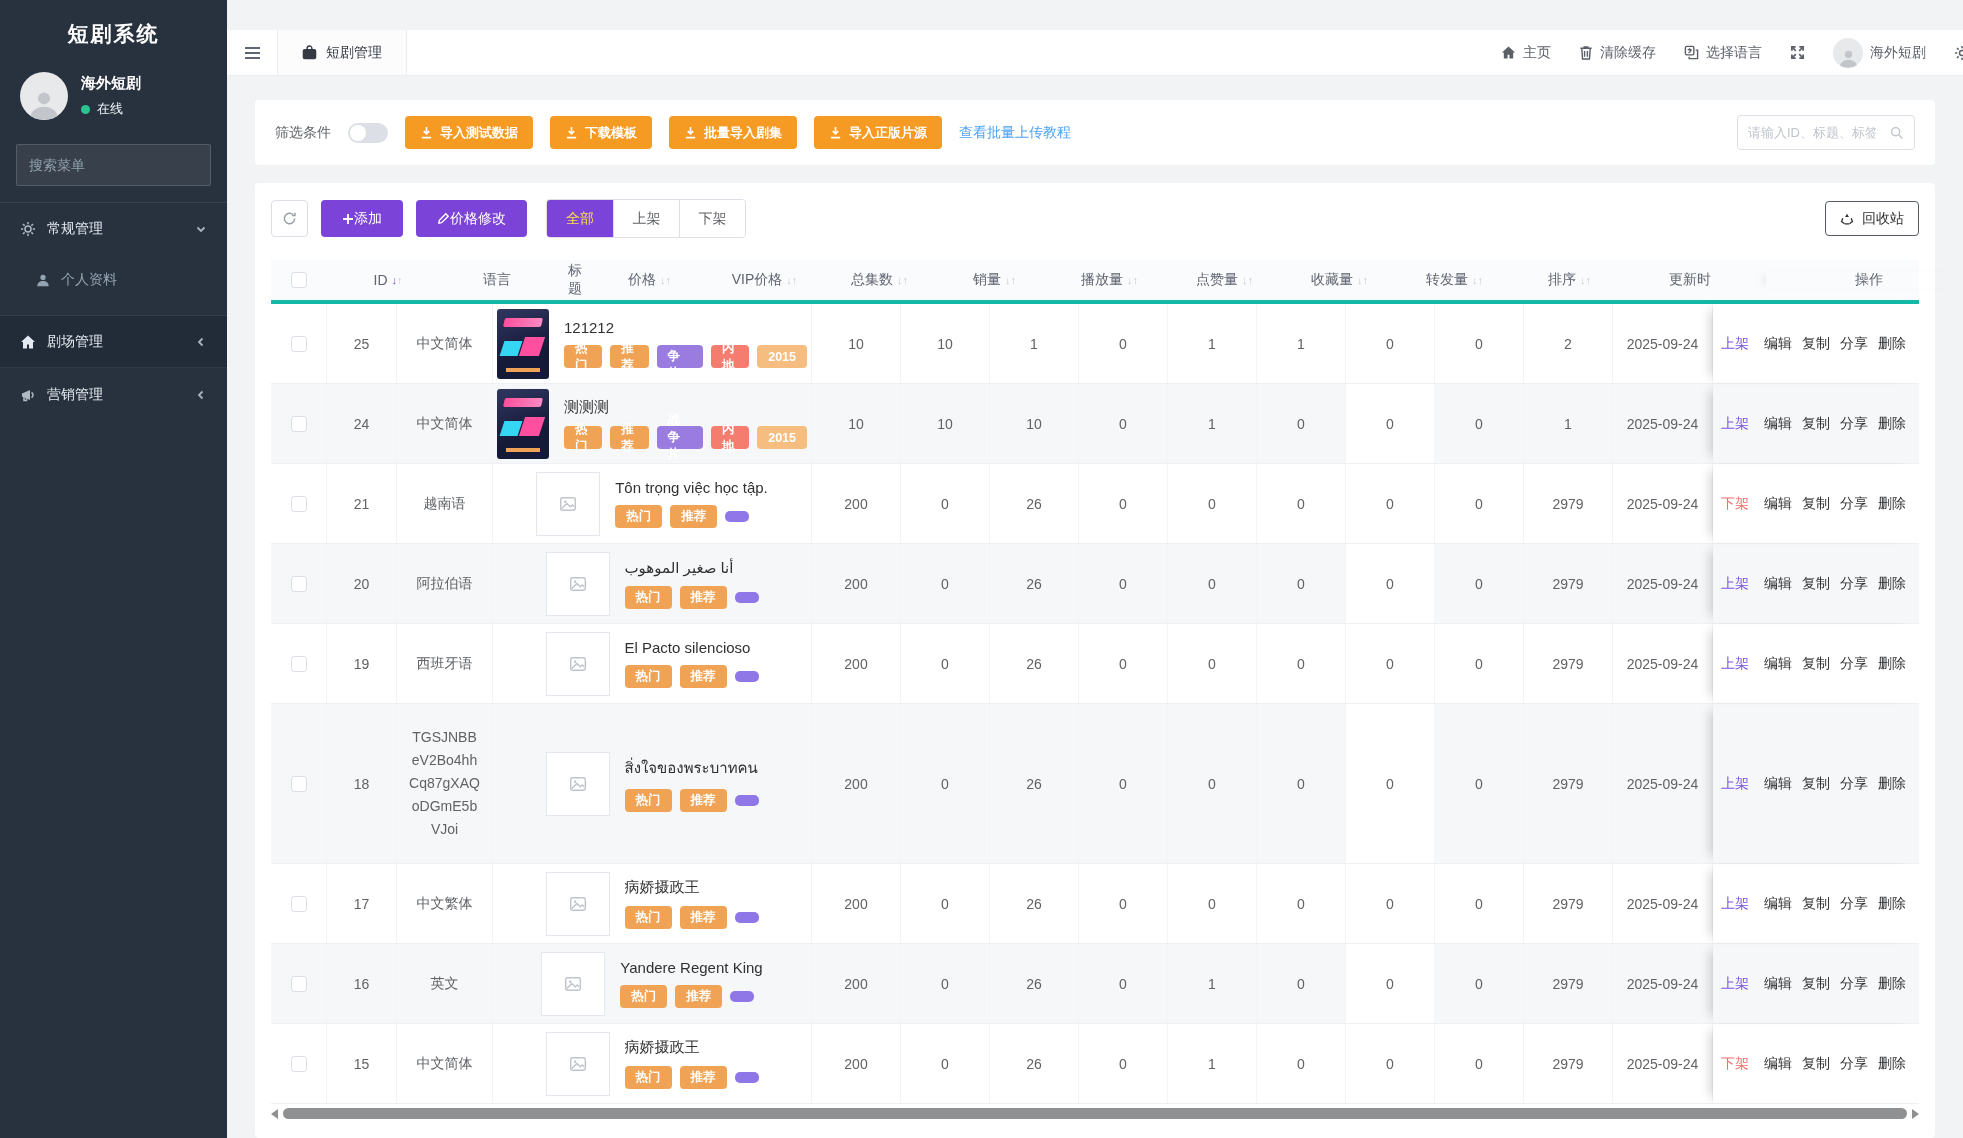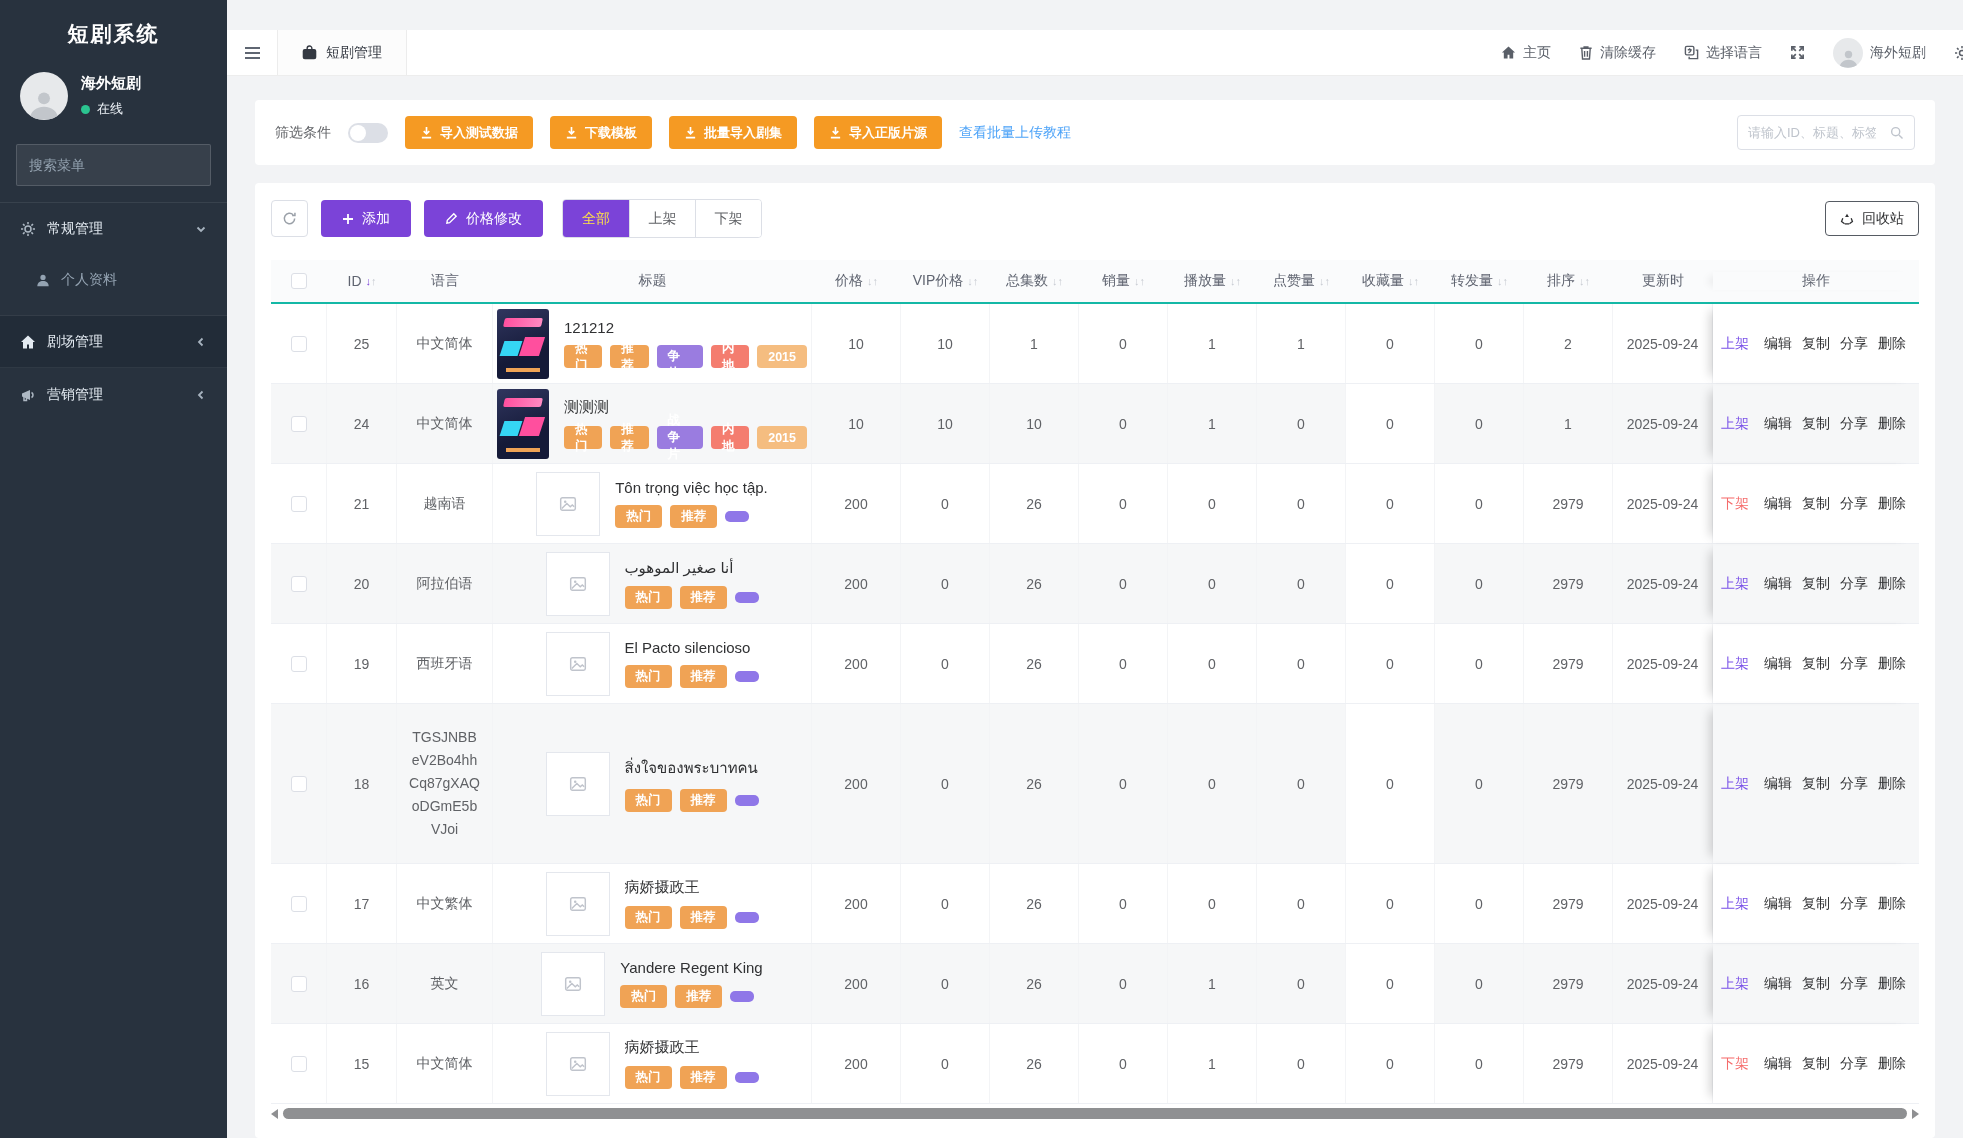--- a/index.html
+++ b/index.html
@@ -51,31 +51,31 @@
   .link-blue { color:#4da3f8; font-size:14px; cursor:pointer; }
   .filter-search { margin-left:auto; width:178px; height:35px; border:1px solid #dcdfe6; border-radius:4px; display:flex; align-items:center; padding:0 10px; gap:14px; background:#fff; }
   .filter-search input { flex:1; min-width:0; border:none; outline:none; font-size:13px; color:#606266; font-family:inherit; }
   .filter-search input::placeholder { color:#bfc4cc; }
   .filter-search svg { color:#bfc4cc; }
 
   
   .table-card { background:#fff; border-radius:4px; margin-top:18px; flex:1; padding:16px 16px 0; display:flex; flex-direction:column; min-height:0; }
   .toolbar { display:flex; align-items:center; gap:13px; flex-shrink:0; }
   .icon-btn { width:37px; height:37px; border:1px solid #dcdfe6; border-radius:4px; background:#fff; display:flex; align-items:center; justify-content:center; color:#9aa0a8; cursor:pointer; }
-  .btn-purple { background:#7b43d8; color:#fff; border:none; border-radius:4px; height:37px; padding:0 21px; font-size:14px; display:inline-flex; align-items:center; gap:8px; cursor:pointer; font-family:inherit; }
+  .btn-purple { background:#7b43d8; color:#fff; border:none; border-radius:4px; height:37px; padding:0 21px; font-size:14px; display:inline-flex; align-items:center; cursor:pointer; font-family:inherit; }
   .tab-group { display:flex; border:1px solid #dcdfe6; border-radius:4px; overflow:hidden; margin-left:6px; }
   .tg { min-width:66px; height:37px; display:flex; align-items:center; justify-content:center; font-size:14px; color:#606266; background:#fff; border-left:1px solid #dcdfe6; cursor:pointer; padding:0 14px; }
   .tg:first-child { border-left:none; }
   .tg.active { background:#7b43d8; color:#fde047; }
   .btn-recycle { margin-left:auto; height:35px; border:1px solid #565b63; border-radius:4px; background:#fff; display:inline-flex; align-items:center; gap:8px; padding:0 14px; font-size:14px; color:#303133; cursor:pointer; font-family:inherit; }
 
   
   .table-wrap { margin-top:22px; flex-shrink:0; }
   .trow { display:flex; align-items:center; }
-  .thead { height:44px; background:#fafbfc; border-bottom:2px solid #14b8a6; }
+  .thead { height:44px; background:#fafbfc; border-bottom:4px solid #14b8a6;gap:26px; }
   .thead .cell { font-size:14px; color:#5f6470; }
   .cell { flex-shrink:0; display:flex; align-items:center; justify-content:center; font-size:14px; color:#606266; padding:0 4px; min-width:0; }
   .c-cb { width:56px; }
   .c-id { width:70px; }
   .c-lang { width:96px; }
   .c-title { flex:1; }
   .c-num { width:89px; }
   .c-upd { width:100px; overflow:hidden; white-space:nowrap; }
   .c-op { width:206px; box-shadow:-10px 0 10px -7px rgba(0,0,0,.18); }
   .body-row { min-height:80px; border-bottom:1px solid #eef0f4; background:#fff; }

